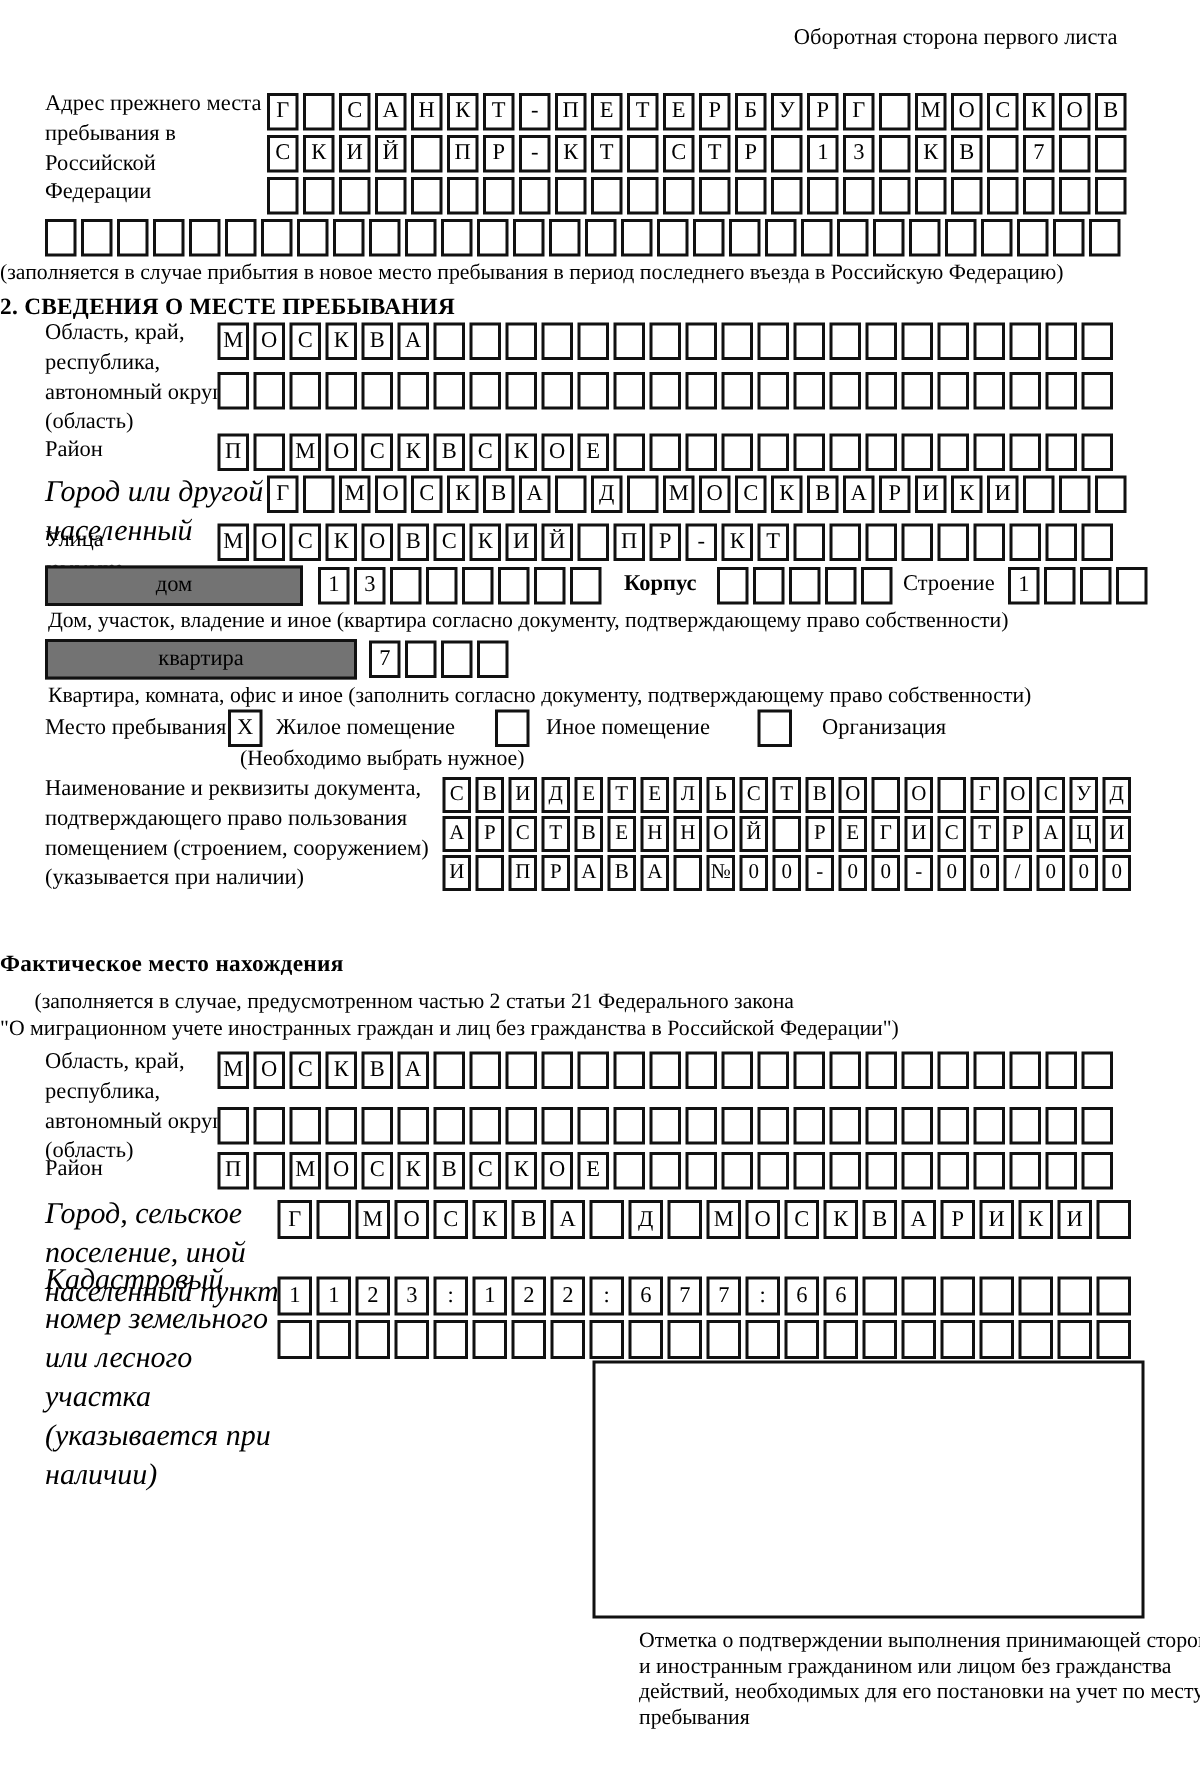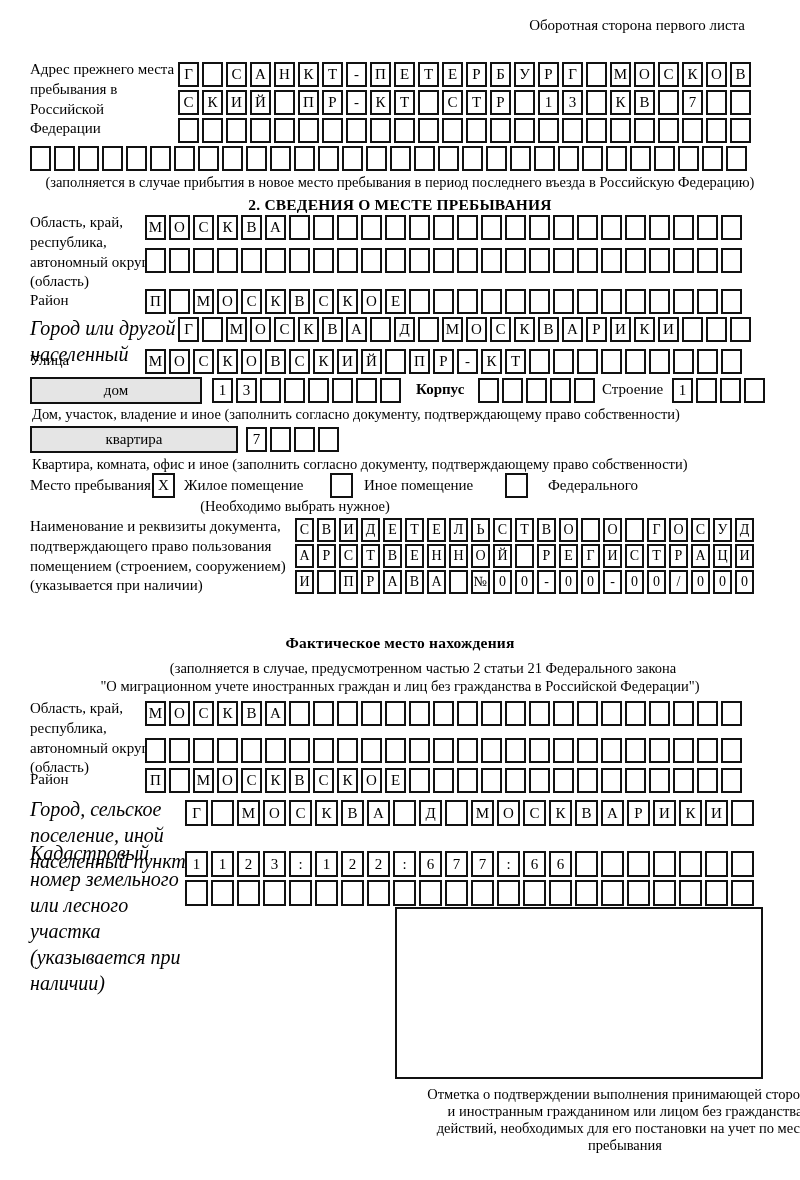--- a/index.html
+++ b/index.html
@@ -4,33 +4,33 @@
 <style>
   html,body{margin:0;padding:0;background:#fff;}
   .page{
     position:relative; width:800px; height:1180px; background:#fff; overflow:hidden;
     font-family:"Liberation Serif","DejaVu Serif",serif; color:#000;
   }
   .abs{position:absolute;}
   .lbl{font-size:15px; line-height:1.32;}
   .lbl-sm{font-size:20px; line-height:1.3;font-style:italic;}
   .note{font-size:14.5px;}
-  .center{text-align:center;}
+  .center{text-align:left;}
   .title{font-size:15.5px; font-weight:bold; letter-spacing:.2px;}
   .cells{display:flex; gap:3px;}
   .cell{
     box-sizing:border-box; flex:0 0 auto; width:21px; height:25px;
     border:2px solid #111; display:flex; align-items:center; justify-content:center;
     font-size:15px; line-height:1; background:#fff;
   }
   .cells-sm .cell{width:19px; height:24px; font-size:14px;}
   .cells-lg .cell{width:23px; height:26px;}
   .widebox{
     box-sizing:border-box; border:2px solid #111; height:27px;
-    display:flex; align-items:center; justify-content:center; font-size:15px; background:#e5e5e5;
+    display:flex; align-items:center; justify-content:center; font-size:15px; background:#737373;
   }
   .checkbox{
     box-sizing:border-box; width:23px; height:25px; border:2px solid #111;
     display:flex; align-items:center; justify-content:center; font-size:15px; background:#fff;
   }
   .stampbox{box-sizing:border-box; border:2px solid #111; background:#fff;}
 </style>
 </head>
 <body>
 
@@ -314,38 +314,38 @@
       <span class="cell"></span>
       <span class="cell"></span>
     </div>
   <div class="abs lbl" style="left:602px; top:380px;text-align:right;">Строение</div>
   <div class="abs cells" style="left:672px; top:378px;">
       <span class="cell">1</span>
       <span class="cell"></span>
       <span class="cell"></span>
       <span class="cell"></span>
     </div>
-  <div class="abs note" style="left:32px; top:406px;">Дом, участок, владение и иное (заполнить согласно документу, подтверждающему право собственности)</div>
+  <div class="abs note" style="left:32px; top:406px;">Дом, участок, владение и иное (квартира согласно документу, подтверждающему право собственности)</div>
 
   <div class="abs widebox" style="left:30px; top:426px; width:208px;">квартира</div>
   <div class="abs cells" style="left:246px; top:427px;">
       <span class="cell">7</span>
       <span class="cell"></span>
       <span class="cell"></span>
       <span class="cell"></span>
     </div>
   <div class="abs note" style="left:32px; top:456px;">Квартира, комната, офис и иное (заполнить согласно документу, подтверждающему право собственности)</div>
 
   <div class="abs lbl" style="left:30px; top:476px;">Место пребывания:</div>
   <div class="abs checkbox" style="left:152px; top:473px;">X</div>
   <div class="abs lbl" style="left:184px; top:476px;">Жилое помещение</div>
   <div class="abs checkbox" style="left:330px; top:473px;"></div>
   <div class="abs lbl" style="left:364px; top:476px;">Иное помещение</div>
   <div class="abs checkbox" style="left:505px; top:473px;"></div>
-  <div class="abs lbl" style="left:548px; top:476px;">Федерального</div>
+  <div class="abs lbl" style="left:548px; top:476px;">Организация</div>
   <div class="abs note center" style="left:160px; top:498px; width:270px;">(Необходимо выбрать нужное)</div>
 
   <div class="abs lbl" style="left:30px; top:517px; width:256px;">Наименование и реквизиты документа, подтверждающего право пользования помещением (строением, сооружением) (указывается при наличии)</div>
   <div class="abs cells cells-sm" style="left:295px; top:518px;">
       <span class="cell">С</span>
       <span class="cell">В</span>
       <span class="cell">И</span>
       <span class="cell">Д</span>
       <span class="cell">Е</span>
       <span class="cell">Т</span>

